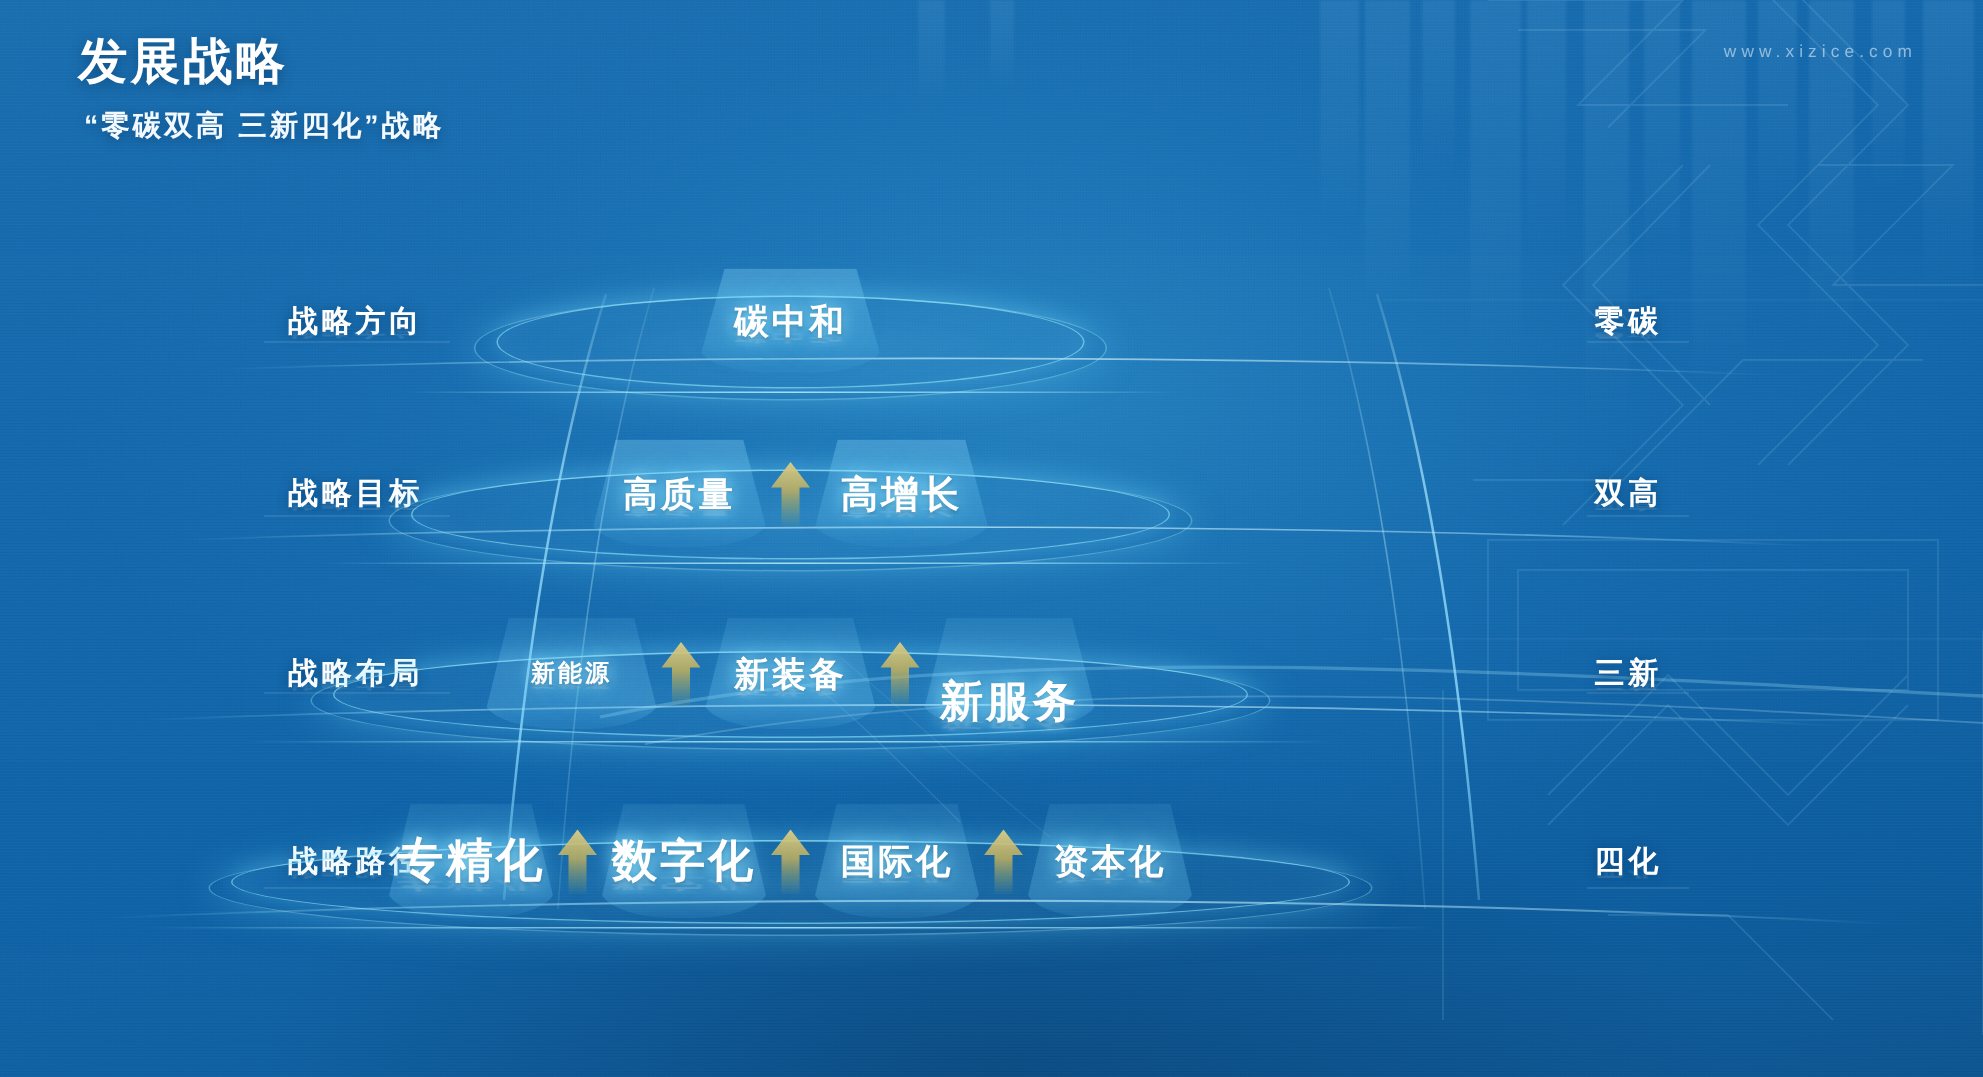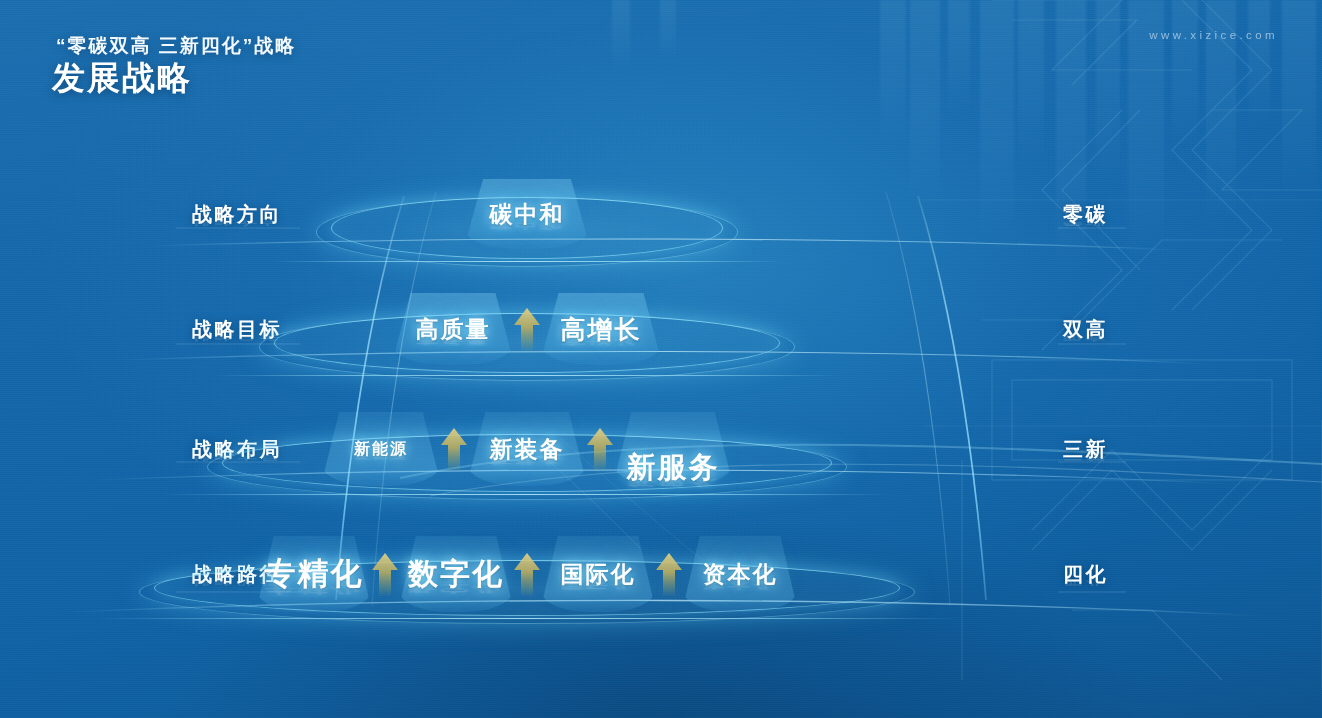--- a/index.html
+++ b/index.html
@@ -203,22 +203,22 @@
       <path d="M400 40 C640 -10 950 6 1322 26" fill="none" stroke="#9fe0f8" stroke-width="2.2" opacity="0.55"></path>
       <path d="M430 58 C680 12 980 24 1322 44" fill="none" stroke="#c9eeff" stroke-width="1.2" opacity="0.45"></path>
       <path d="M520 0 C560 30 600 70 640 110" fill="none" stroke="#bcd9ee" stroke-width="1" opacity="0.25"></path>
       <path d="M560 0 C600 34 650 80 700 120" fill="none" stroke="#bcd9ee" stroke-width="1" opacity="0.18"></path>
     </svg>
 
     <div class="noise"></div>
   </div>
 
   <div id="header">
+    <div id="title">发展战略</div>
     <div id="subtitle">“零碳双高 三新四化”战略</div>
-    <div id="title">发展战略</div>
   </div>
   <div id="watermark">www.xizice.com</div>
 
   <svg class="vase" viewBox="0 0 1322 718" preserveAspectRatio="none">
     <defs>
       <linearGradient id="vgrad" x1="0" y1="0" x2="0" y2="1">
         <stop offset="0%" stop-color="#b8ecff" stop-opacity="0.15"></stop>
         <stop offset="30%" stop-color="#a8e6ff" stop-opacity="0.70"></stop>
         <stop offset="72%" stop-color="#8fdcff" stop-opacity="0.80"></stop>
         <stop offset="100%" stop-color="#7fd4ff" stop-opacity="0.30"></stop>

